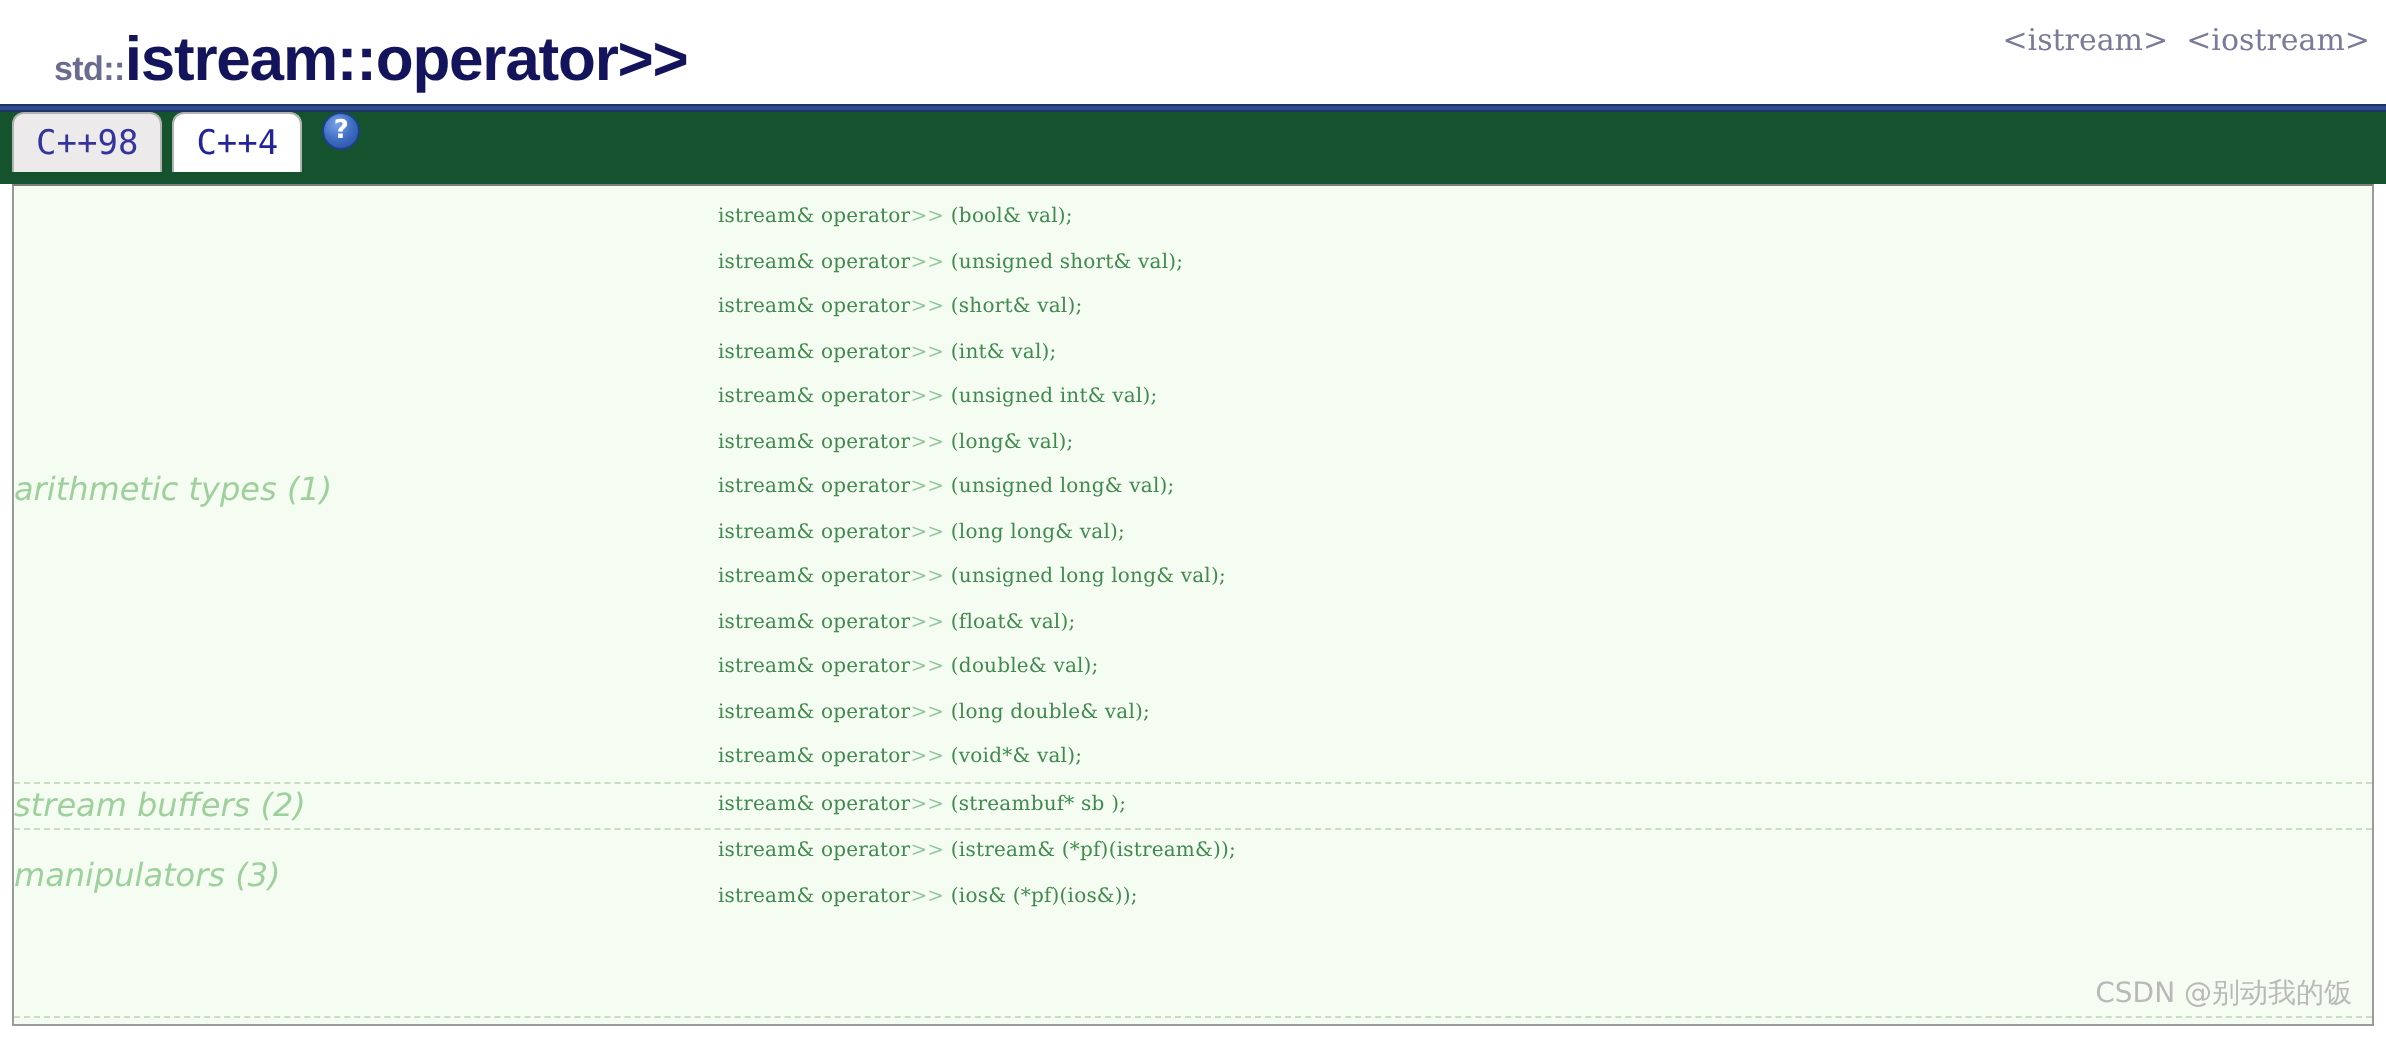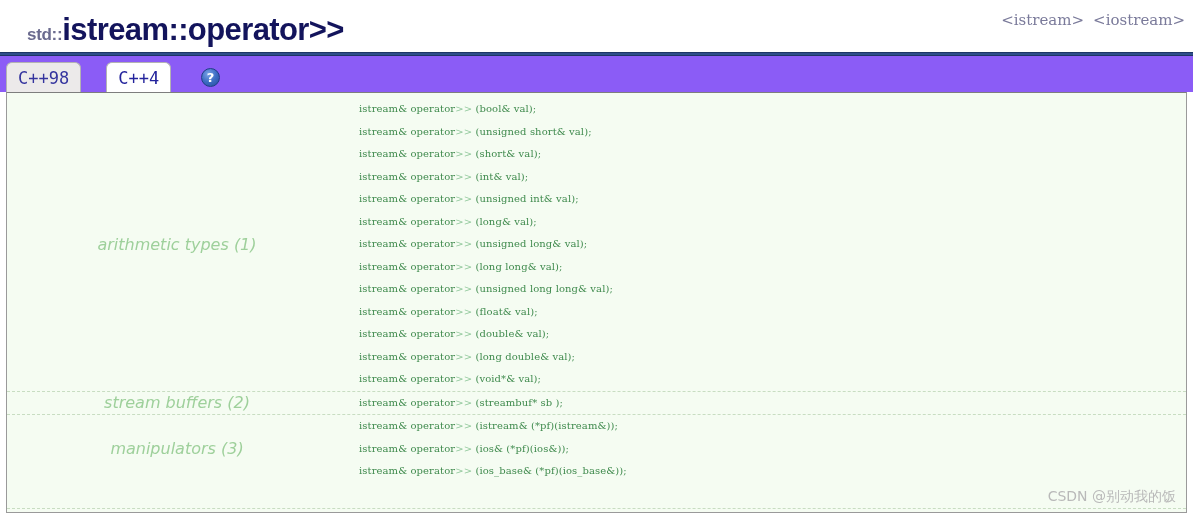--- a/index.html
+++ b/index.html
@@ -61,26 +61,24 @@
     border-top: 1px solid #1d3566;
     border-bottom: 1px solid #1d3566;
     box-sizing: border-box;
     margin: 0;
   }
 
   
   .tabbar {
     position: relative;
     height: 36px;
-    background: #8b5cf6;
+    background: #14532d;
     padding-left: 6px;
     box-sizing: border-box;
     display: flex;
-    align-items: flex-end;
-    gap: 20px;
   }
   .tab {
     display: inline-flex;
     align-items: center;
     justify-content: center;
     height: 30px;
     padding: 0 11px;
     margin-right: 5px;
     box-sizing: border-box;
     border: 1px solid #b3b3b3;
@@ -146,21 +144,21 @@
   .sig-group + .sig-group {
     border-top: 1px dashed #c8ddc2;
   }
   .sig-group {
     display: flex;
     align-items: center;
   }
   .grp-label {
     width: 352px;
     min-width: 352px;
-    text-align: center;
+    text-align: left;
     padding-right: 12px;
     box-sizing: border-box;
     font-family: "DejaVu Sans", "Liberation Sans", sans-serif;
     font-style: italic;
     font-size: 16px;
     color: #9ed09b;
     white-space: nowrap;
   }
   .grp-sigs {
     flex: 1;
@@ -236,19 +234,18 @@
         <div class="grp-label">stream buffers (2)</div>
         <div class="grp-sigs">
           <div class="sig-line"><span>istream&amp; operator</span><span class="op">&gt;&gt;</span><span> (streambuf* sb );</span></div>
         </div>
       </div>
       <div class="sig-group">
         <div class="grp-label">manipulators (3)</div>
         <div class="grp-sigs">
           <div class="sig-line"><span>istream&amp; operator</span><span class="op">&gt;&gt;</span><span> (istream&amp; (*pf)(istream&amp;));</span></div>
           <div class="sig-line"><span>istream&amp; operator</span><span class="op">&gt;&gt;</span><span> (ios&amp; (*pf)(ios&amp;));</span></div>
-          <div class="sig-line"><span>istream&amp; operator</span><span class="op">&gt;&gt;</span><span> (ios_base&amp; (*pf)(ios_base&amp;));</span></div>
         </div>
       </div>
     </div>
   <div class="bottom-dash"></div>
   <div class="watermark">CSDN @别动我的饭</div>
 </div>
 
 </body></html>

